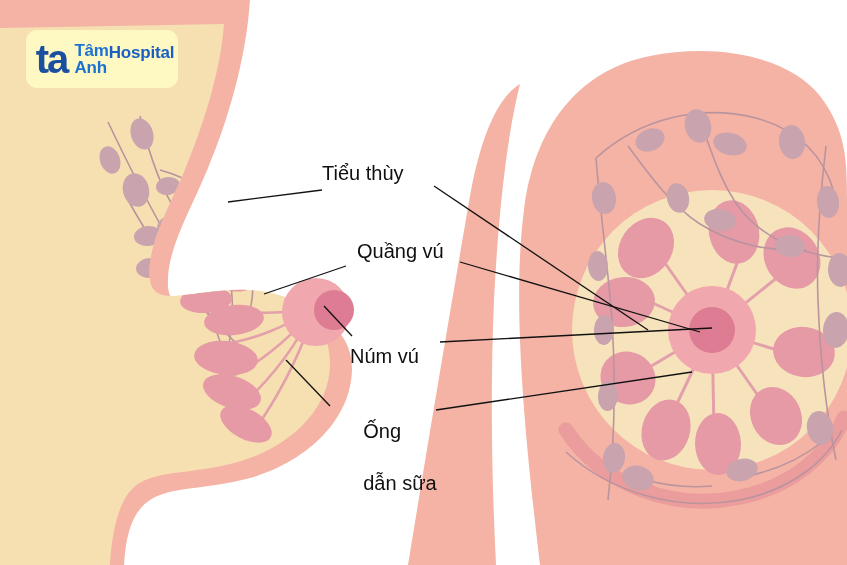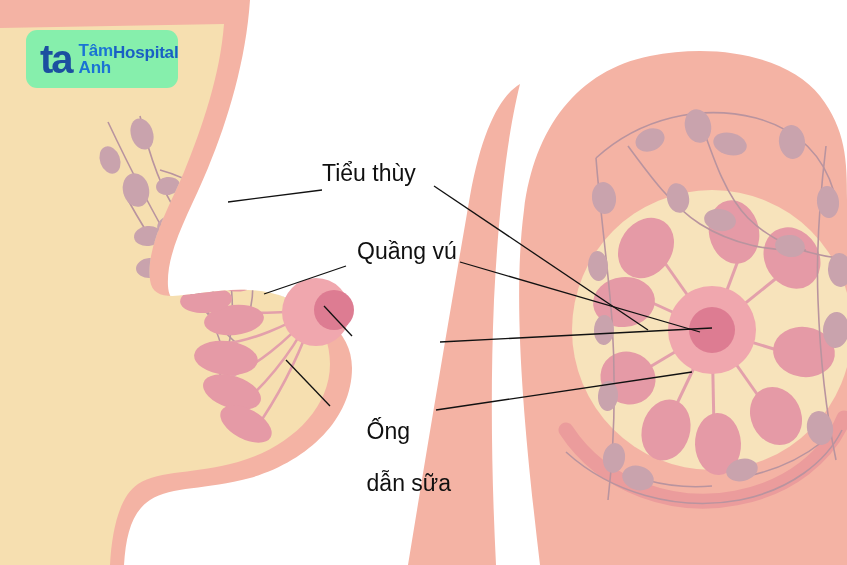--- a/index.html
+++ b/index.html
@@ -1,28 +1,28 @@
 <!DOCTYPE html>
 <html><head>
 <meta charset="utf-8">
 <style>
   html,body{margin:0;padding:0;background:#fff;}
   body{width:847px;height:565px;overflow:hidden;
        font-family:"Liberation Sans","DejaVu Sans",sans-serif;}
   #stage{position:relative;width:847px;height:565px;background:#ffffff;}
   #art{position:absolute;left:0;top:0;width:847px;height:565px;}
   .logo-card{position:absolute;left:26px;top:30px;width:152px;height:58px;
-             background:#86efac;border-radius:11px;display:flex;align-items:center;
-             padding:0 8px;box-sizing:border-box;}
+             background:#fef9c3;border-radius:11px;display:flex;align-items:center;
+             padding:0 8px;box-sizing:border-box;justify-content:center;}
   .logo-ta{font-size:40px;font-weight:bold;color:#1b4fa0;letter-spacing:-2px;
            line-height:38px;padding-left:6px;padding-right:7px;}
   .logo-words{display:flex;flex-direction:row;line-height:1.0;}
   .logo-l1{font-size:17px;font-weight:bold;color:#1a73d4;letter-spacing:-0.2px;}
   .logo-l2{font-size:17px;font-weight:bold;color:#1a5fc4;letter-spacing:-0.2px;margin-top:2px;}
-  .lbl{position:absolute;color:#101010;font-size:23px;line-height:26px;white-space:pre;}
+  .lbl{position:absolute;color:#101010;font-size:20px;line-height:26px;white-space:pre;}
 </style>
 </head>
 <body>
 
 <div id="stage">
 
   <svg id="art" viewBox="0 0 847 565">
     <defs>
       <clipPath id="clipAll">
           <rect x="0" y="0" width="847" height="565"></rect>
@@ -212,19 +212,20 @@
     <div class="logo-words">
       <div class="logo-l1">Tâm Anh</div>
       <div class="logo-l2">Hospital</div>
     </div>
   </div>
 
   <div class="lbl" style="left:322px;top:160px;">Tiểu thùy</div>
 
   <div class="lbl" style="left:345px;top:238px;margin-left:12px;">Quầng vú</div>
 
+  <div class="lbl" style="left:350px;top:343px;">Núm vú</div>
 
   <div class="lbl" style="left:341px;top:392px;">
     <span>Ống</span><br>
     <span>dẫn sữa</span>
   </div>
 
 </div>
 
 </body></html>

